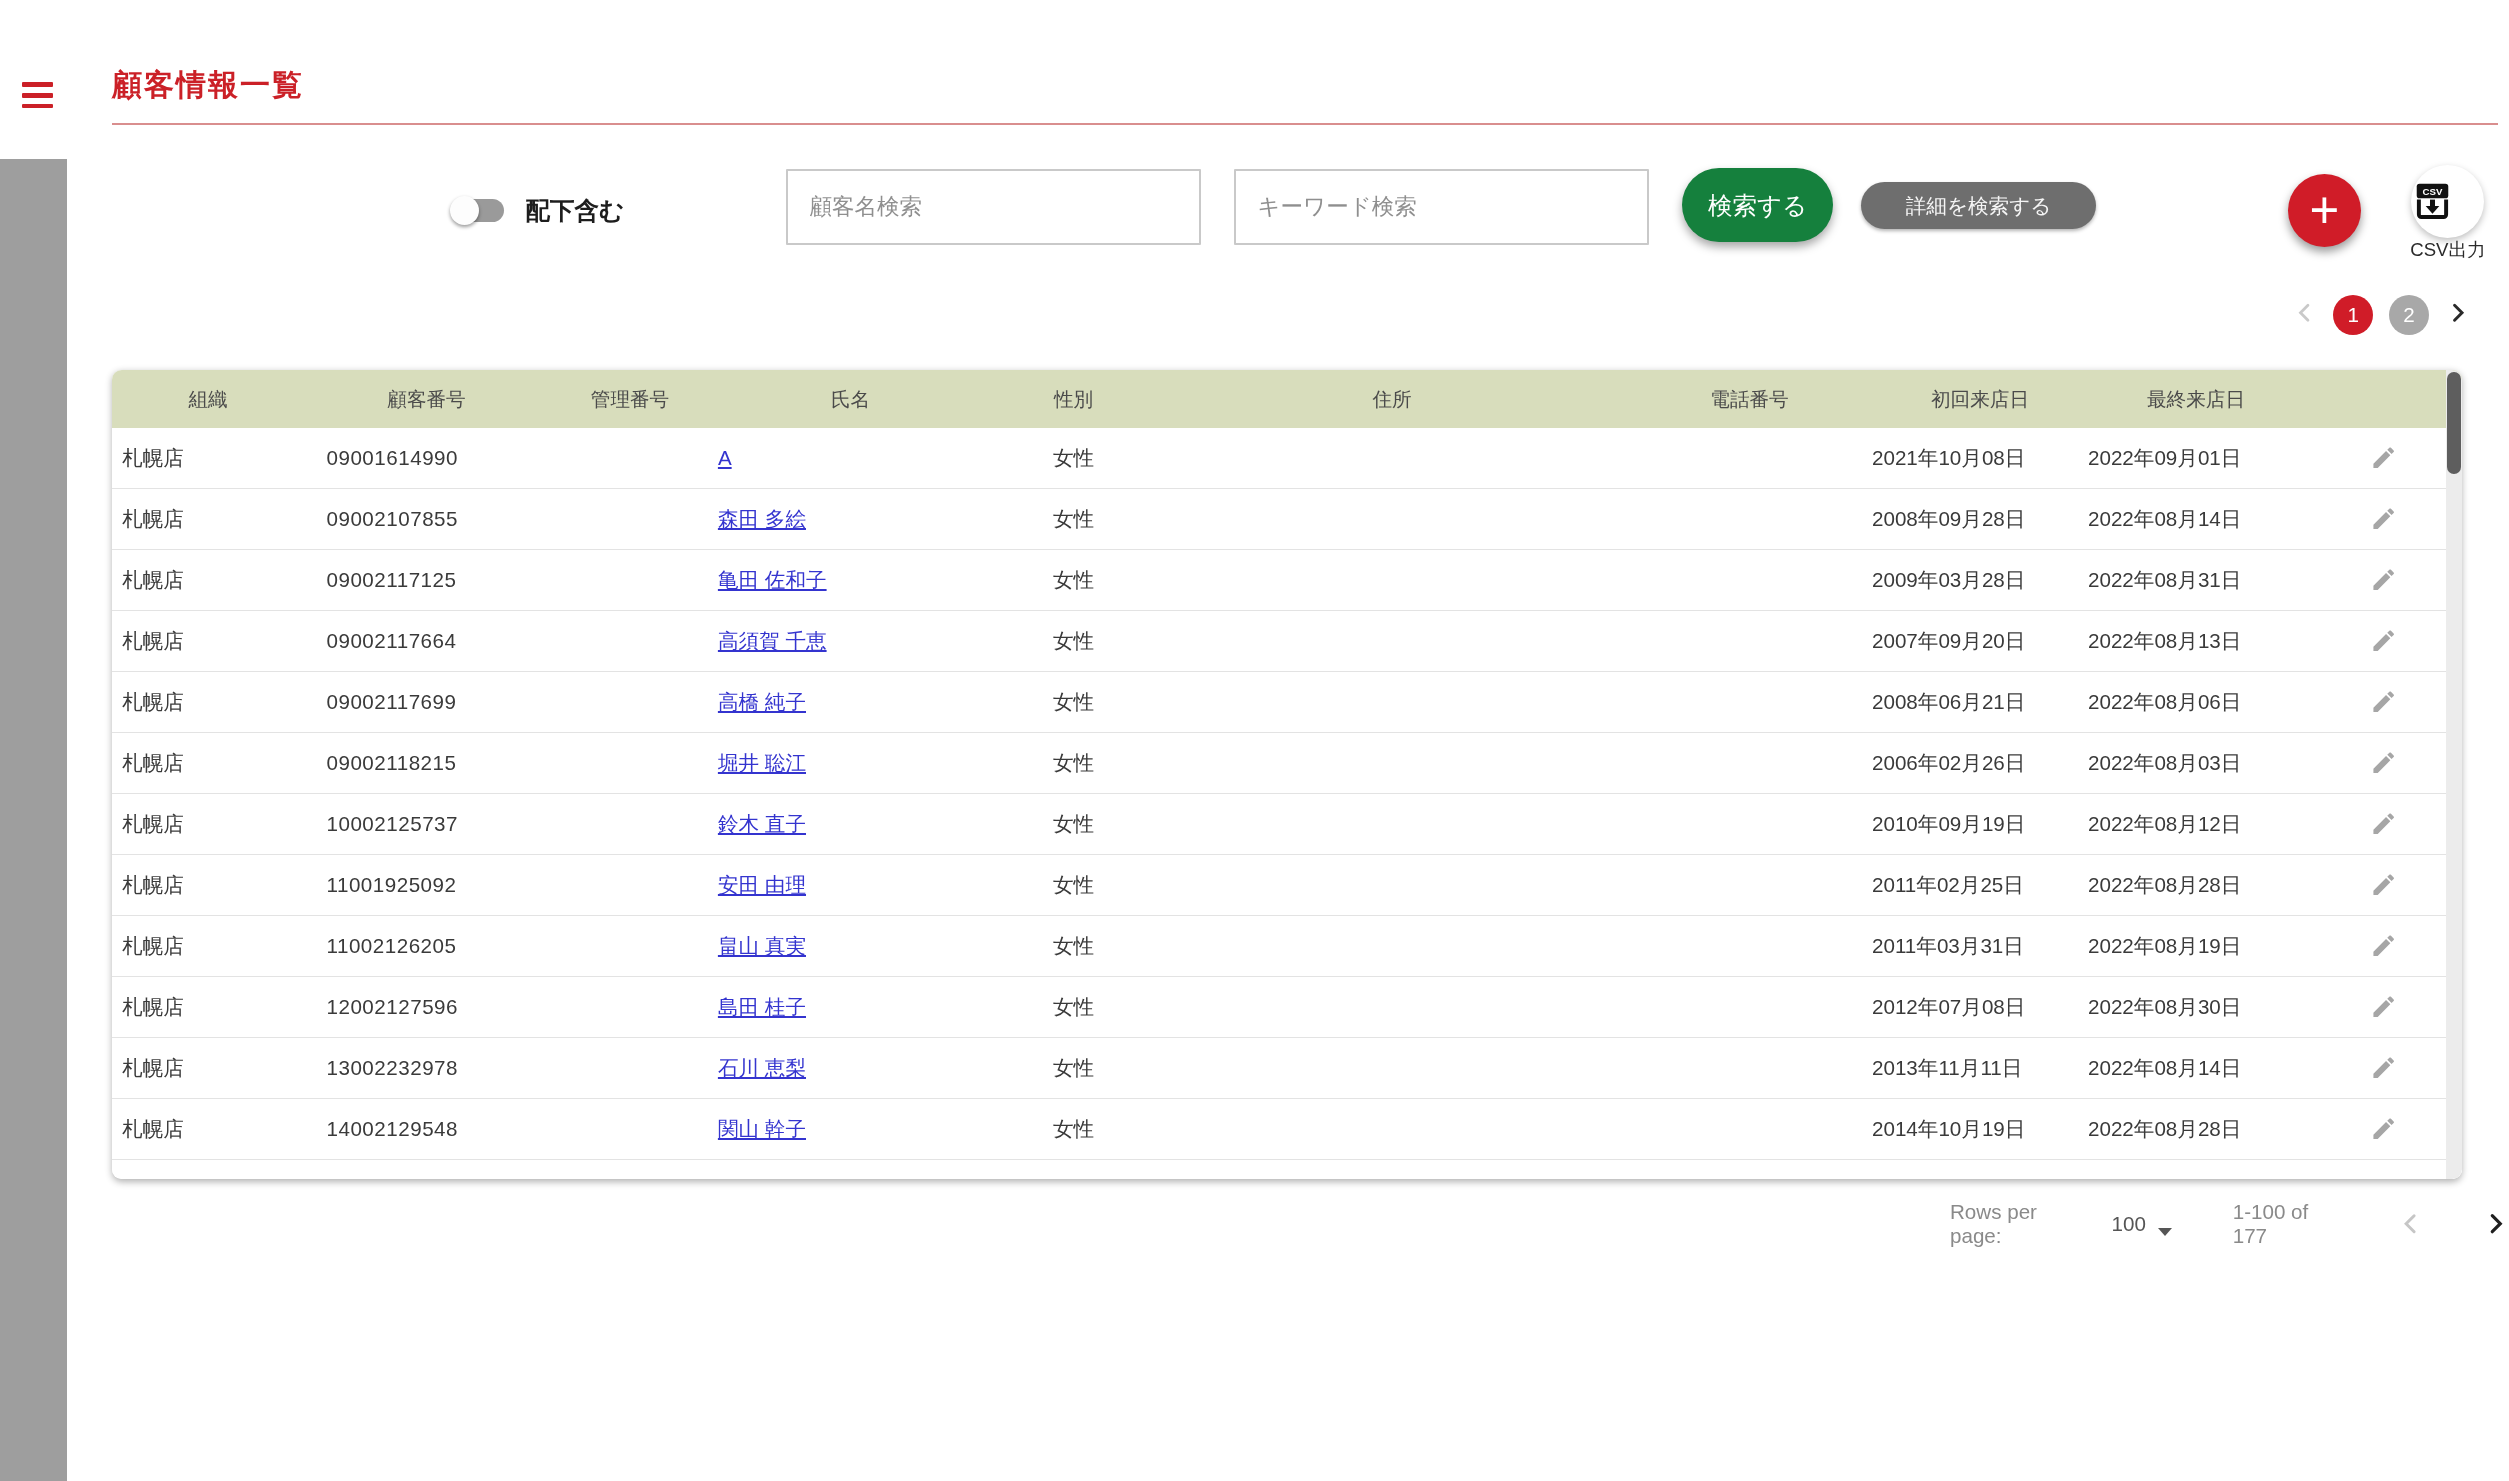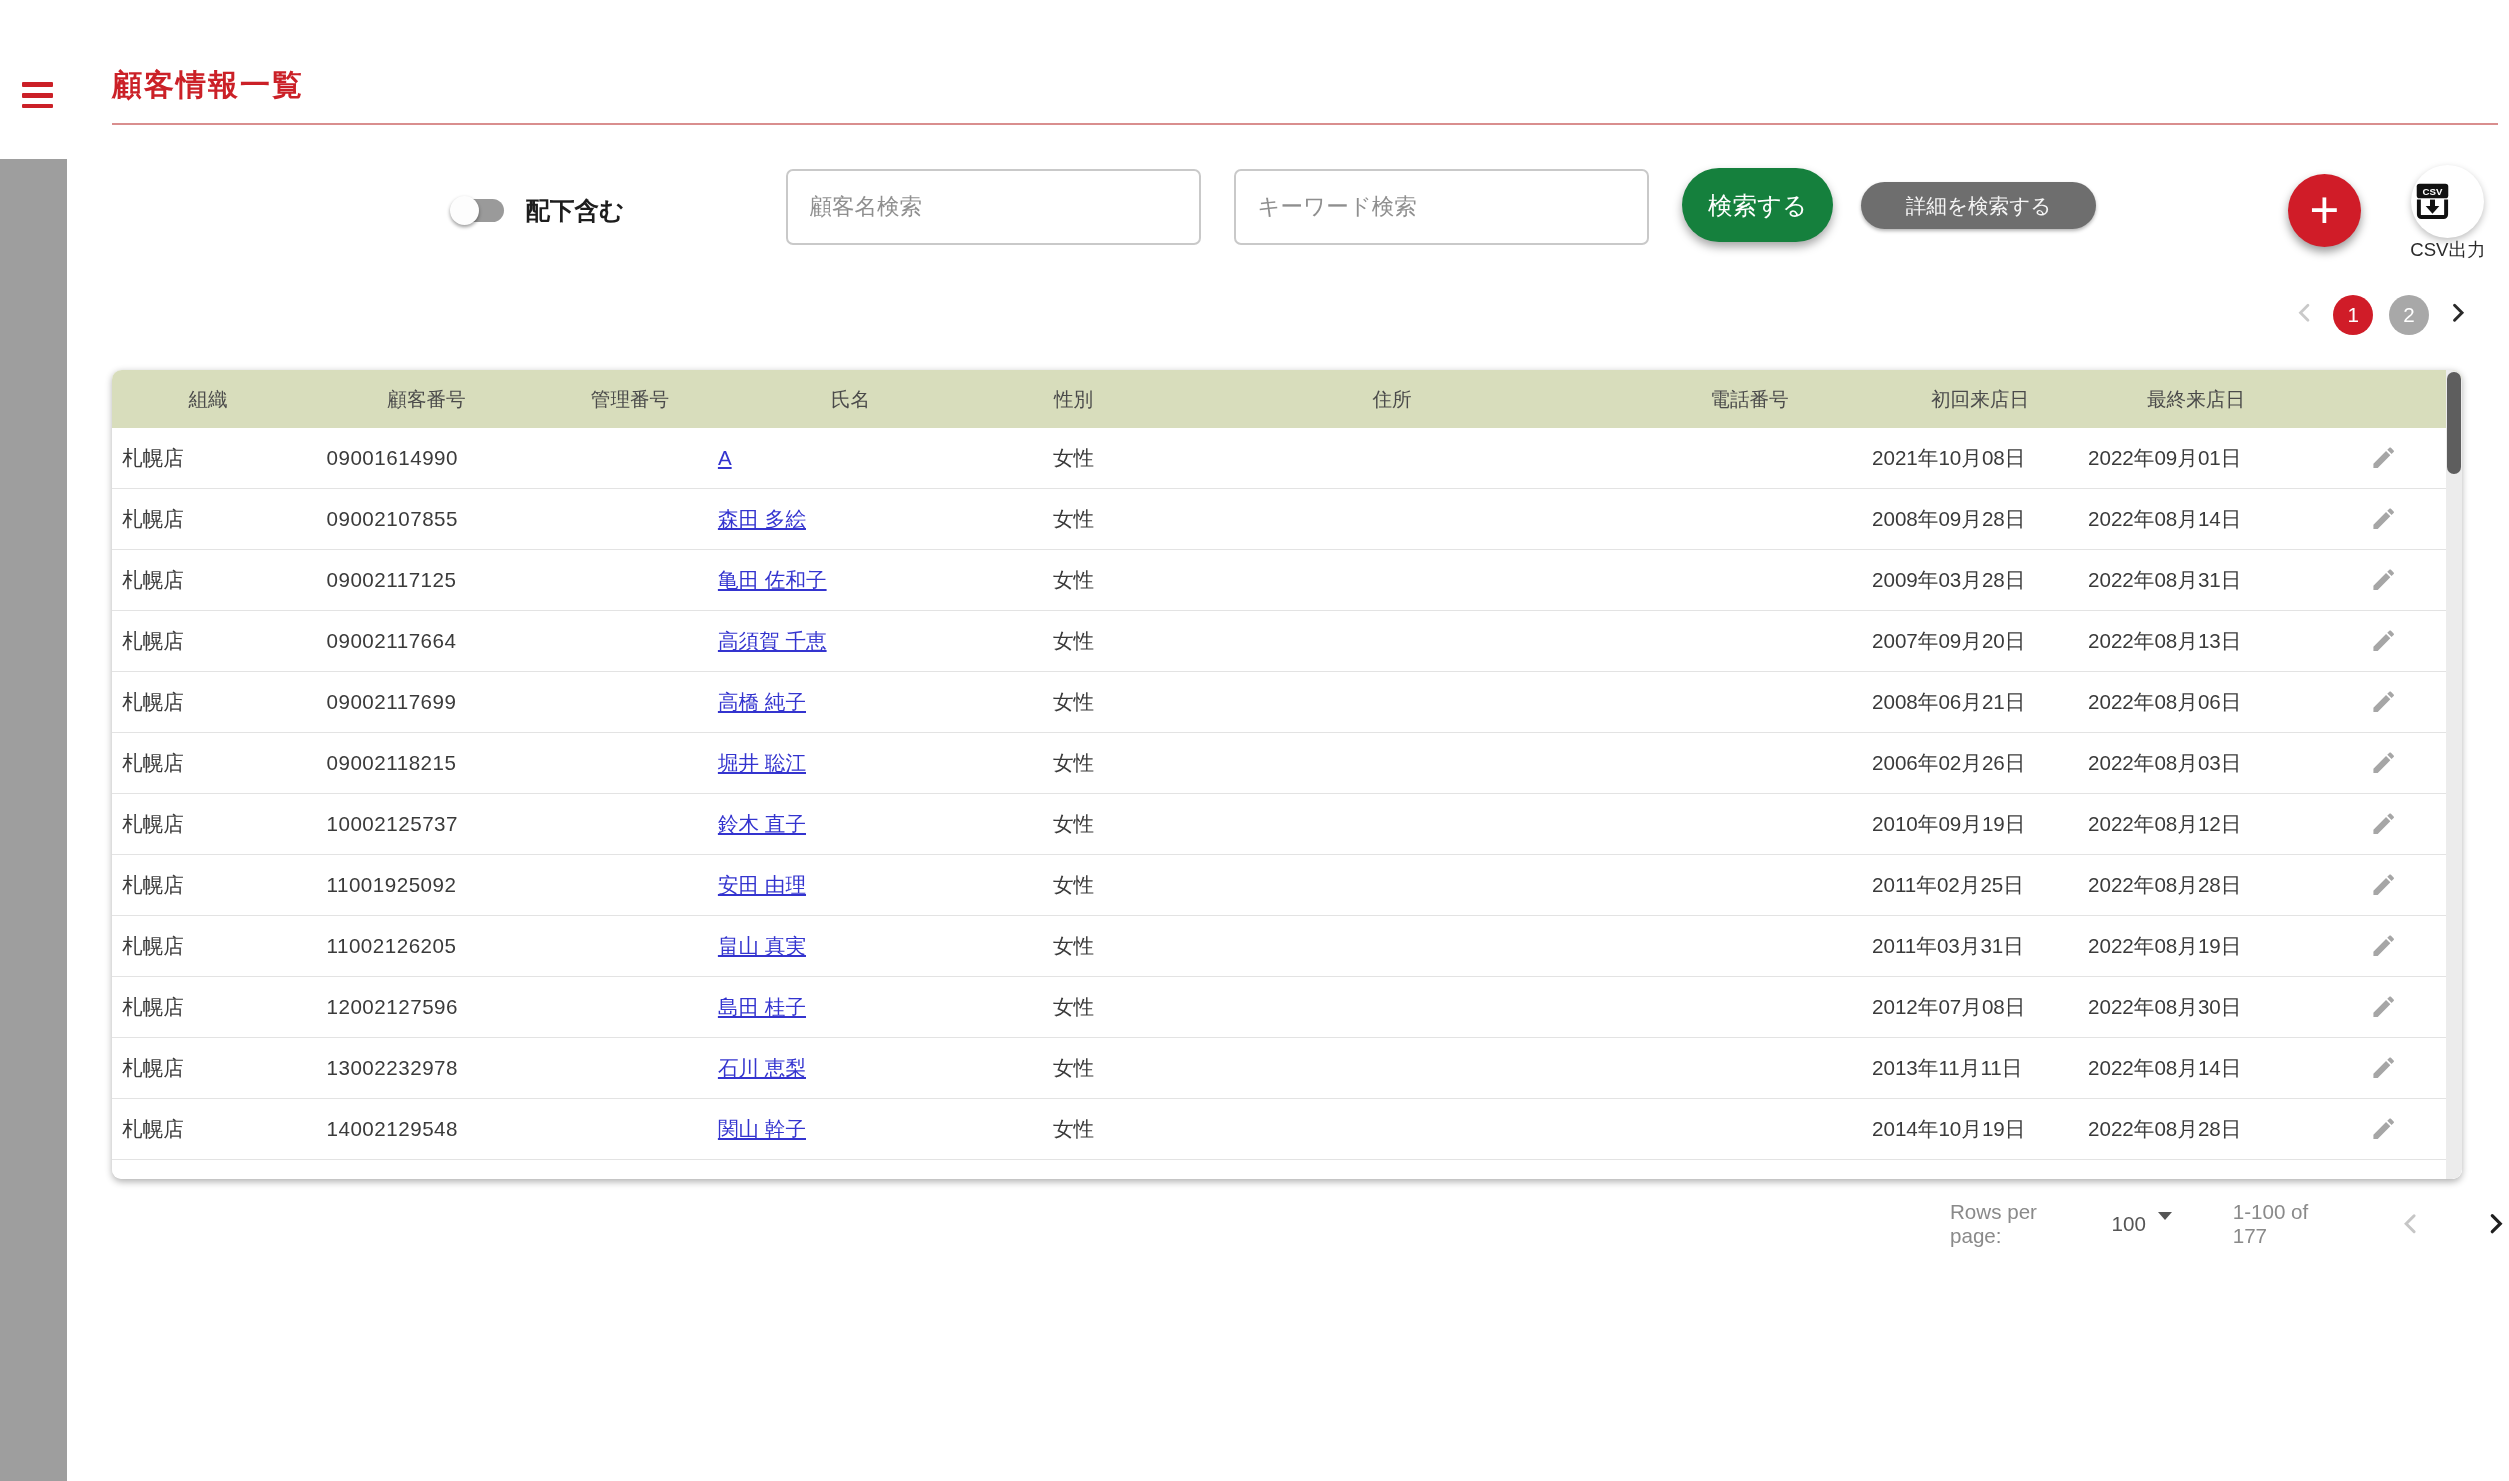--- a/index.html
+++ b/index.html
@@ -19,21 +19,21 @@
   .select-field { position:absolute; left:112px; top:130px; width:302px; height:78px; border:1px solid #bdbdbd; border-radius:7.8px; background:#fff; cursor:pointer; }
   .select-field .flabel { position:absolute; left:31px; top:-11.8px; background:#fff; padding:0 7.8px; font-size:17.6px; color:#7a7a7a; }
   .select-field .fvalue { position:absolute; left:29px; top:27.4px; font-size:20.6px; color:#5f5f5f; letter-spacing:1px; }
   .select-field .arrow { position:absolute; right:19.6px; top:32px; width:0; height:0; border-left:8.8px solid transparent; border-right:8.8px solid transparent; border-top:10.8px solid #5f5f5f; }
 
   .toggle-wrap { position:absolute; left:453px; top:156px; display:flex; align-items:center; cursor:pointer; }
   .toggle-track { position:relative; width:51px; height:23.5px; border-radius:11.8px; background:#9a9a9a; }
   .toggle-thumb { position:absolute; left:-2.9px; top:-2.9px; width:29px; height:29px; border-radius:50%; background:#fdfdfd; box-shadow:0 2px 3.9px rgba(0,0,0,.4); }
   .toggle-label { margin-left:21.6px; font-size:24.5px; font-weight:700; color:#1d1d1d; }
 
-  .search-input { position:absolute; top:131px; height:76px; border:2px solid #c9c9c9; border-radius:7px; font-size:22.5px; color:#333; padding:0 21.6px; outline:none; background:#fff; }
+  .search-input { position:absolute; top:131px; height:76px; border:2px solid #c9c9c9; border-radius:1px; font-size:22.5px; color:#333; padding:0 21.6px; outline:none; background:#fff; }
   .search-input::placeholder { color:#8f8f8f; }
   #customer-input { left:786px; width:415px; }
   #keyword-input { left:1234px; width:415px; }
 
   .btn-search { position:absolute; left:1682px; top:130px; width:151px; height:74px; border:none; border-radius:37px; background:#15803d; color:#fff; font-size:24.5px; box-shadow:0 4.9px 9.8px rgba(0,0,0,.35); cursor:pointer; font-family:inherit; }
   .btn-detail { position:absolute; left:1861px; top:144px; width:235px; height:47px; border:none; border-radius:23.5px; background:#6e6e6e; color:#f5f5f5; font-size:20.6px; box-shadow:0 2px 3.9px rgba(0,0,0,.3); cursor:pointer; font-family:inherit; }
 
   .fab-add { position:absolute; left:2288px; top:136px; width:73px; height:73px; border:none; border-radius:50%; background:#d01c28; color:#fff; font-size:51px; font-weight:300; line-height:65px; box-shadow:0 4.9px 9.8px rgba(0,0,0,.4); cursor:pointer; font-family:inherit; }
   .csv-button { position:absolute; left:2411px; top:127px; width:73px; height:73px; border:none; border-radius:50%; background:#fff; box-shadow:0 2.9px 7.8px rgba(0,0,0,.25); cursor:pointer; display:flex; align-items:center; }
   .csv-label { position:absolute; left:2399px; top:199px; width:98px; text-align:center; font-size:18.6px; color:#2a2a2a; }
@@ -61,21 +61,21 @@
   .edit-btn { background:none; border:none; cursor:pointer; width:29px; height:29px; }
   .partial-row { height:21.6px; background:#fff; }
 
   
   .tscroll-track { position:absolute; right:0; top:0; width:15.7px; height:809px; background:#ececec; border-radius:0 9.8px 9.8px 0; }
   .tscroll-thumb { position:absolute; right:1px; top:2px; width:13.7px; height:102px; background:#5e5e5e; border-radius:6.9px; cursor:grab; }
 
   
   .pager-bottom { position:absolute; top:1162px; left:1950px; display:flex; align-items:center; }
   .rpp-label { font-size:20.6px; color:#8a8a8a; }
-  .rpp-select { display:flex; align-items:flex-start; margin-left:27.4px; cursor:pointer; }
+  .rpp-select { display:flex; align-items:flex-end; margin-left:27.4px; cursor:pointer; }
   .rpp-value { font-size:20.6px; color:#555; }
   .rpp-arrow { margin-left:11.8px; width:0; height:0; border-left:7.8px solid transparent; border-right:7.8px solid transparent; border-top:8.8px solid #555; }
   .range-label { font-size:20.6px; color:#8a8a8a; margin-left:61px; }
   .foot-chevron { margin-left:57px; width:27.4px; height:27.4px; background:none; border:none; cursor:pointer; padding:0; }
 </style>
 </head>
 <body>
 
 <div class="stage">
 

